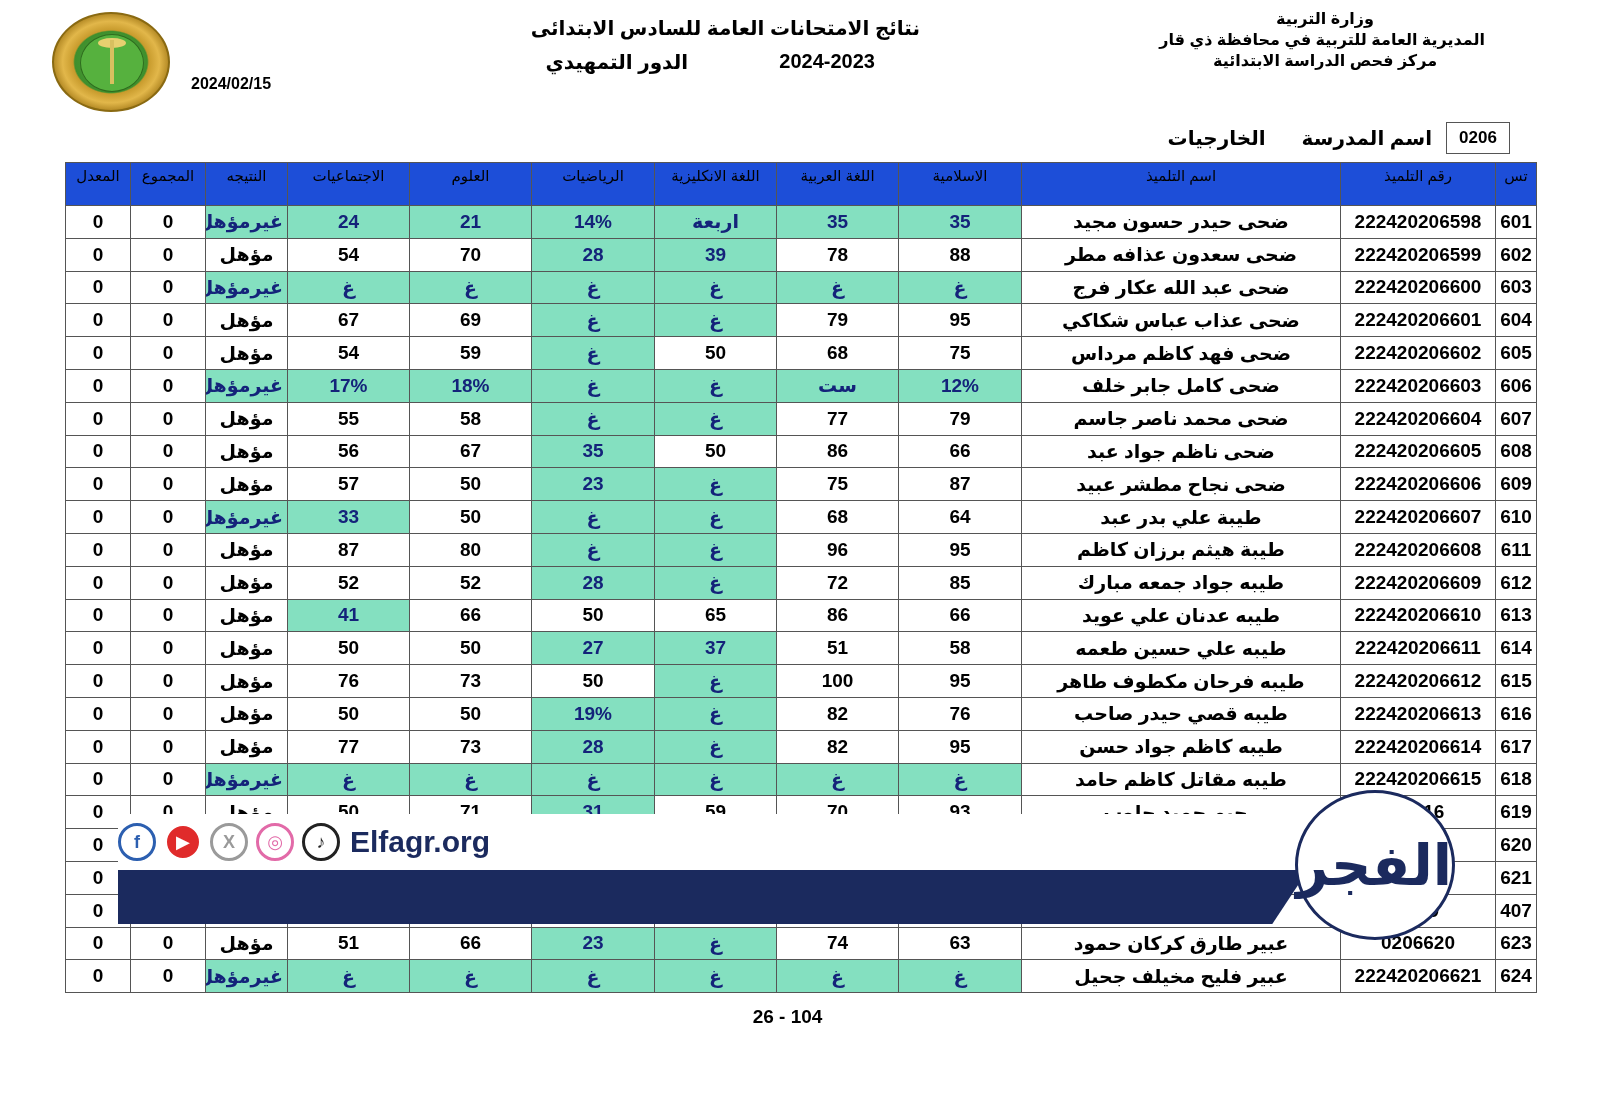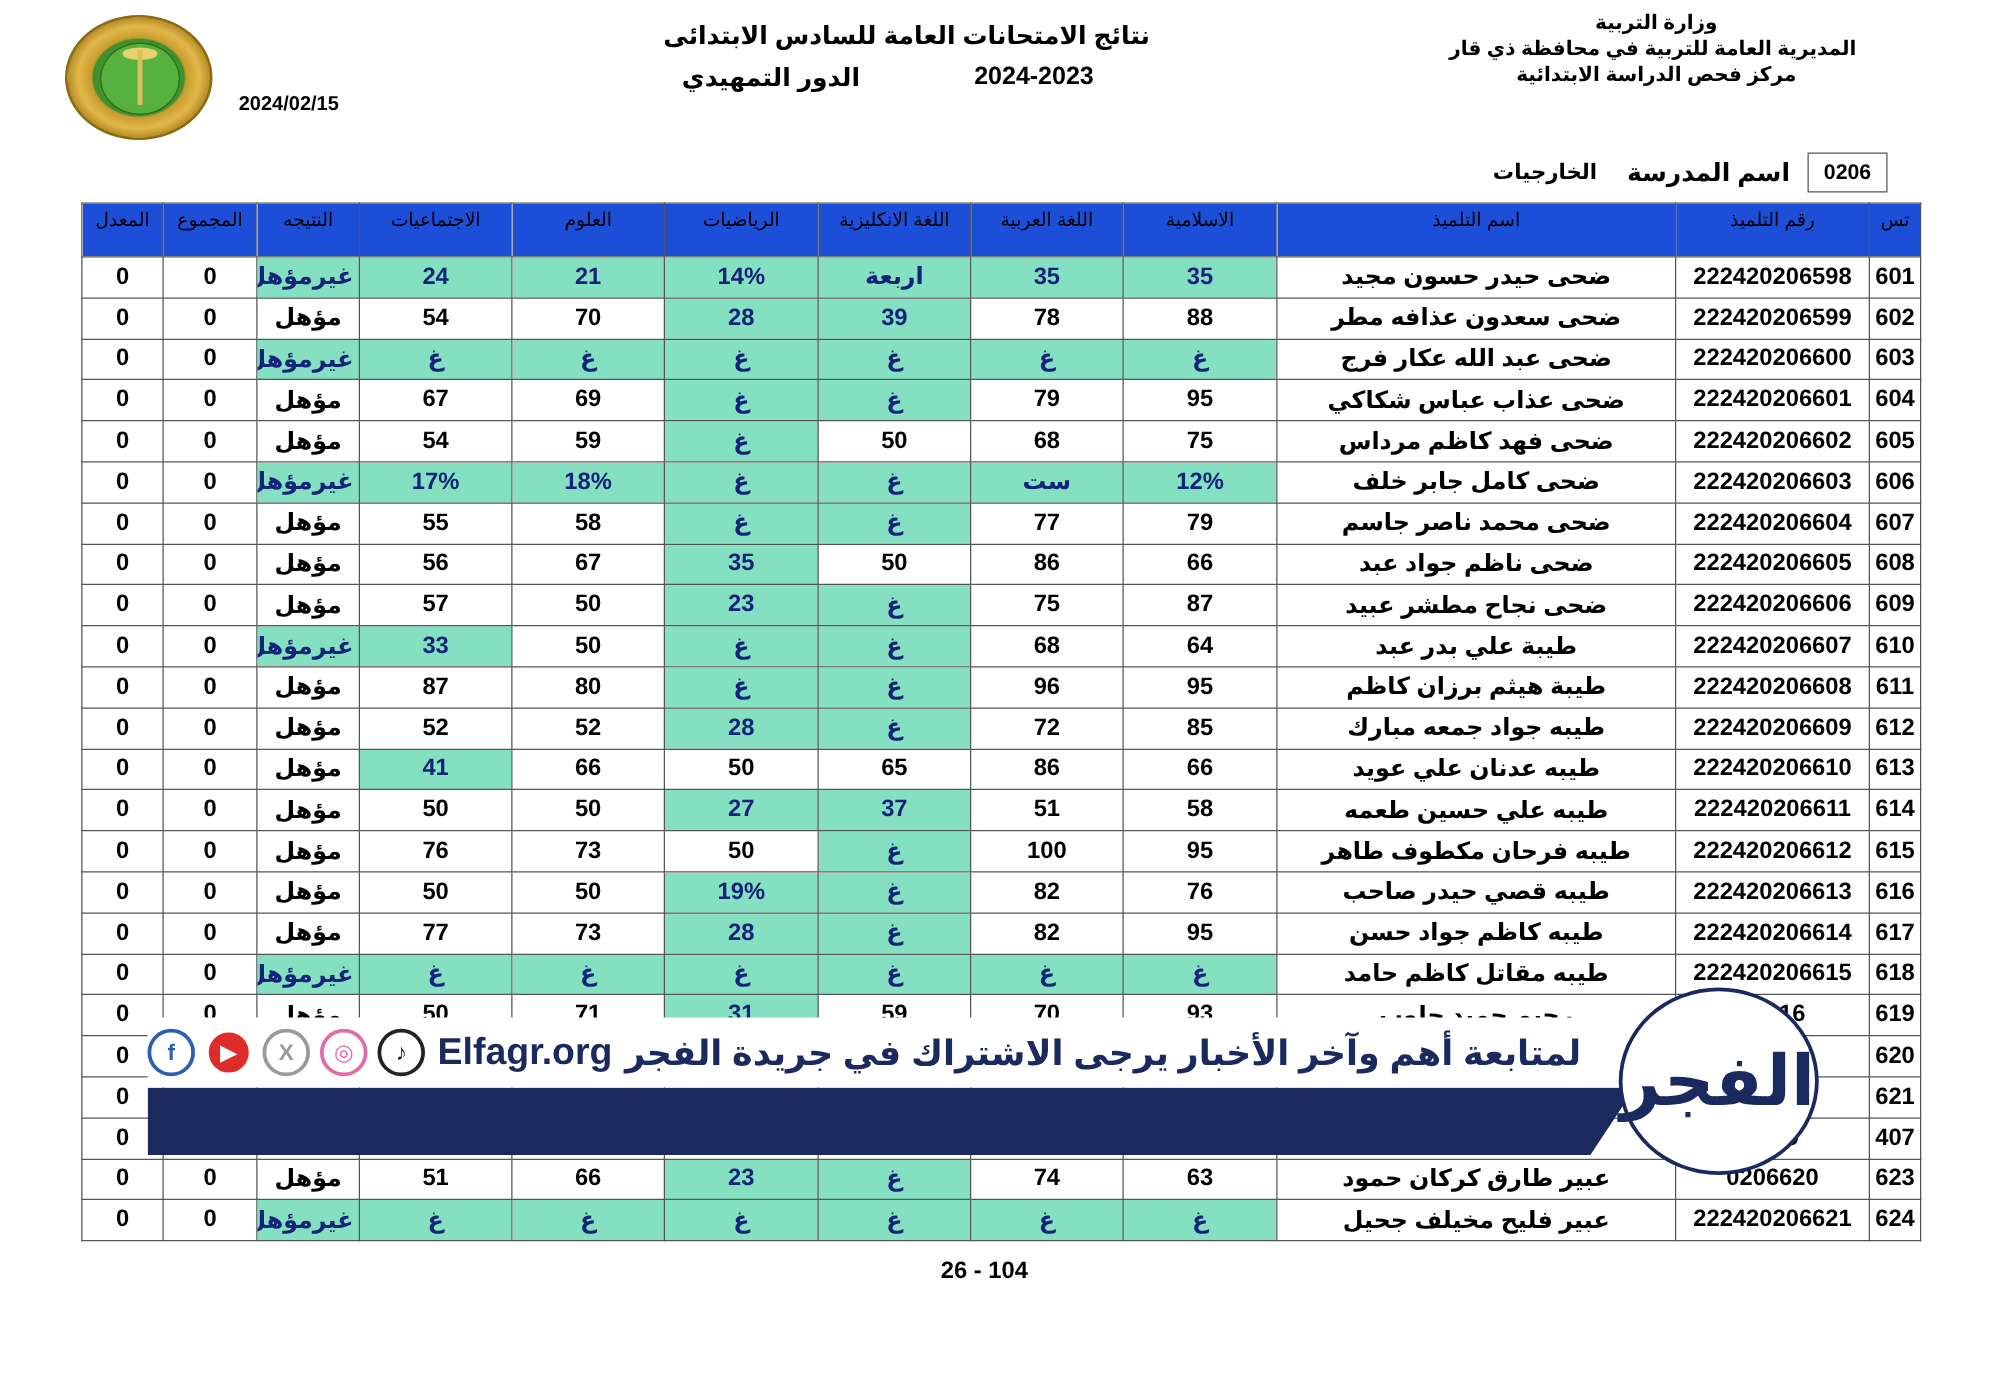--- a/index.html
+++ b/index.html
@@ -18,21 +18,21 @@
           border: 2px solid #8a6a12; }
   .logo .inner { position: absolute; left: 26px; top: 20px; width: 64px; height: 58px; border-radius: 50%; background: #56b13e; border: 1px solid #2e6b1e; }
   .logo .palm { position: absolute; left: 56px; top: 26px; width: 4px; height: 44px; background: #d8c060; }
   .logo .crown { position: absolute; left: 44px; top: 24px; width: 28px; height: 10px; border-radius: 50%; background: #e8d070; }
 
   .date { position: absolute; top: 75px; left: 191px; font-size: 16px; font-weight: bold; }
 
   .school-row { position: absolute; top: 122px; right: 90px; height: 32px; display: flex; align-items: center; direction: rtl; gap: 14px; font-weight: bold; }
   .school-code { border: 1px solid #555; width: 64px; height: 32px; display: flex; align-items: center; justify-content: center; font-size: 17px; }
   .school-label { font-size: 20px; }
-  .school-name { font-size: 17px; margin-right: 10px; }
+  .school-name { font-size: 20px; margin-right: 22px; }
 
   table.results { position: absolute; top: 162px; left: 65px; width: 1471px; border-collapse: collapse; direction: ltr; table-layout: fixed; }
   table.results th, table.results td { border: 1px solid #555; text-align: center; font-weight: bold; overflow: hidden; white-space: nowrap; }
   table.results th { background: #1d4ed8; height: 43px; font-size: 15px; font-weight: normal; vertical-align: top; padding-top: 4px; direction: rtl; }
   table.results td { height: 32.8px; font-size: 19px; padding: 0 4px; }
   td.green { background: #84e0c0; color: #14237a; }
   td.nm { text-align: right; direction: rtl; font-size: 16px; padding-right: 8px; }
   td.rtltxt { direction: rtl; font-size: 17px; margin-top: 16px; }
   td.id, td.seq { font-size: 20px; margin-top: 36px; }
 
@@ -452,21 +452,20 @@
         <td class="id">222420206621</td>
         <td class="seq">624</td>
       </tr>
     </tbody>
 </table>
 
 <div class="footer">26 - 104</div>
 
 <div class="banner">
   <div class="top-strip">
-    <span class="follow">لمتابعة أهم وآخر الأخبار يرجى الاشتراك في جريدة الفجر</span>
     <span class="site">Elfagr.org</span>
     <span class="social">
       <span class="s-fb">f</span>
       <span class="s-yt">▶</span>
       <span class="s-x">X</span>
       <span class="s-ig">◎</span>
       <span class="s-tt">♪</span>
     </span>
   </div>
   <div class="bottom-strip">

